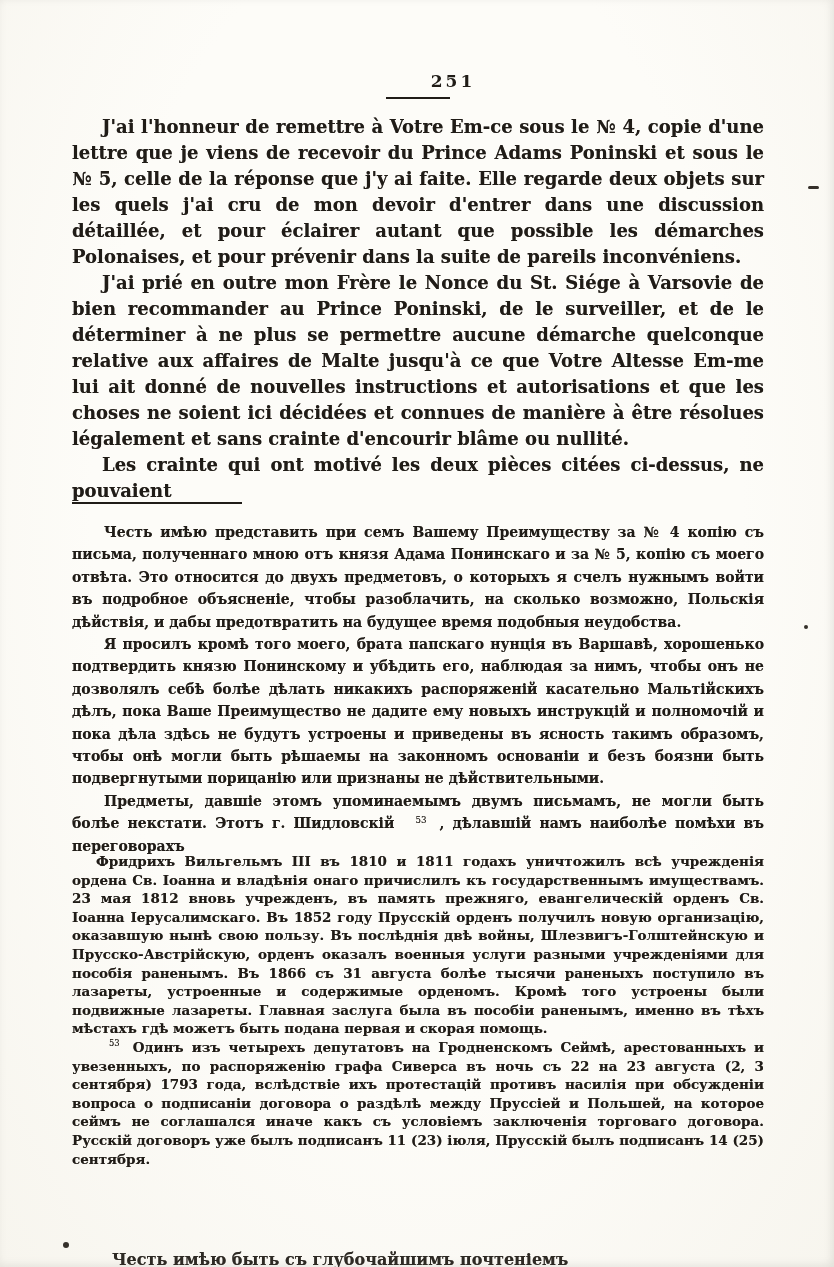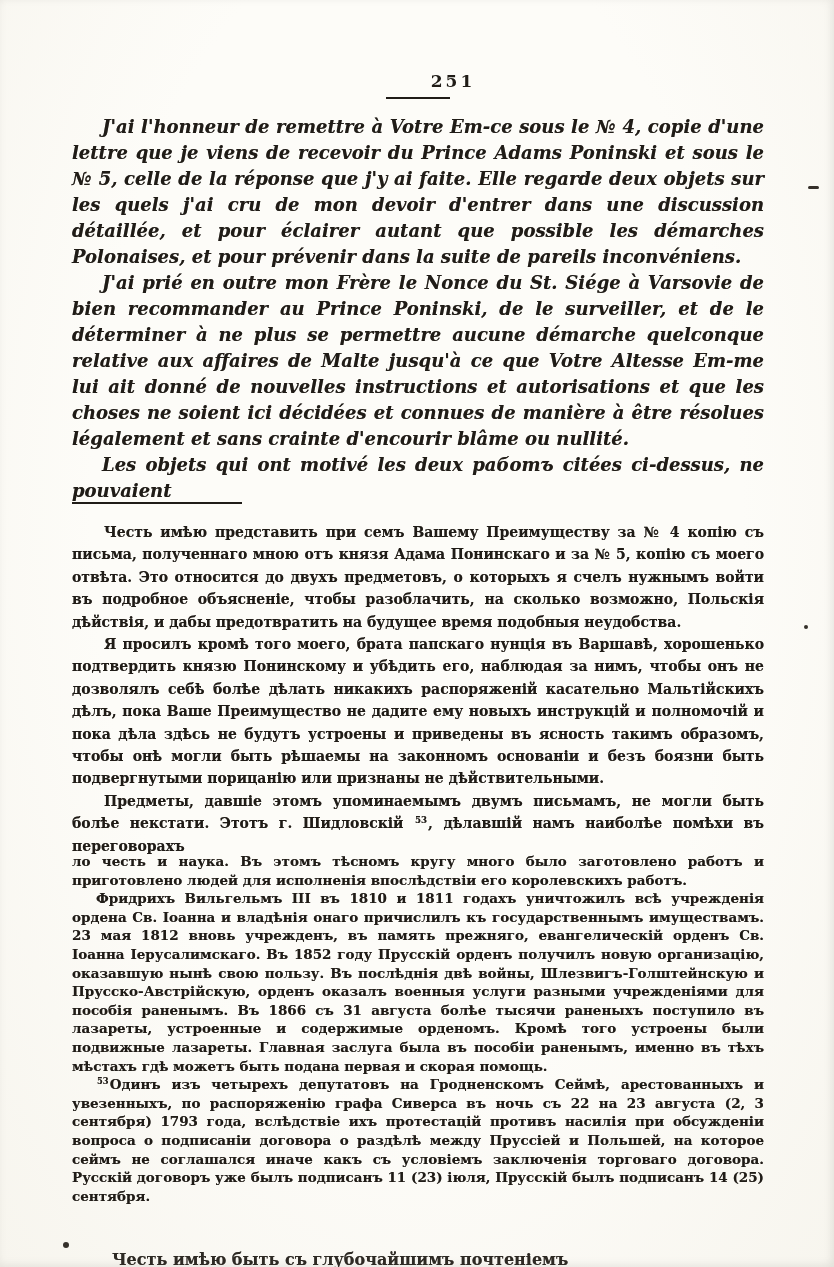--- a/index.html
+++ b/index.html
@@ -40,21 +40,20 @@
       text-align: justify;
       font-weight: bold;
       text-shadow: 0 0 0.4px rgba(32,28,23,0.55);
     }
     .body-text p { margin: 0; }
 
     .french-block {
       top: 114px;
       font-size: 18px;
       line-height: 26px;
-      font-style: italic;
     }
     .french-block p { text-indent: 30px; }
 
     .separator-rule {
       position: absolute;
       top: 502px; left: 72px;
       width: 170px; height: 2px;
       background: #201c17;
     }
 
@@ -68,23 +67,23 @@
     .footnotes-block {
       top: 852px;
       font-size: 13.5px;
       line-height: 18.6px;
     }
     .footnotes-block p { text-indent: 24px; }
     .footnotes-block p.no-indent { text-indent: 0; }
 
     sup {
       font-size: 0.62em;
-      font-weight: bold;
+      font-weight: normal;
       line-height: 0;
-      margin: 0 1px;
+      margin: 0 13px;
     }
 
     .bottom-fragment {
       position: absolute;
       top: 1250px; left: 112px;
       width: 640px;
       font-size: 16px;
       font-weight: bold;
       color: #2e2a24;
       white-space: nowrap;
@@ -103,33 +102,32 @@
 <body>
 
 <div class="page">
 
   <div class="page-number">251</div>
   <div class="page-number-rule"></div>
 
   <section class="body-text french-block" lang="fr">
     <p>J'ai l'honneur de remettre à Votre Em-ce sous le № 4, copie d'une lettre que je viens de recevoir du Prince Adams Poninski et sous le № 5, celle de la réponse que j'y ai faite. Elle regarde deux objets sur les quels j'ai cru de mon devoir d'entrer dans une discussion détaillée, et pour éclairer autant que possible les démarches Polonaises, et pour prévenir dans la suite de pareils inconvéniens.</p>
     <p>J'ai prié en outre mon Frère le Nonce du St. Siége à Varsovie de bien recommander au Prince Poninski, de le surveiller, et de le déterminer à ne plus se permettre aucune démarche quelconque relative aux affaires de Malte jusqu'à ce que Votre Altesse Em-me lui ait donné de nouvelles instructions et autorisations et que les choses ne soient ici décidées et connues de manière à être résolues légalement et sans crainte d'encourir blâme ou nullité.</p>
-    <p>Les objets qui ont motivé les deux работъ citées ci-dessus, ne pouvaient</p>
+    <p>Les crainte qui ont motivé les deux pièces citées ci-dessus, ne pouvaient</p>
   </section>
 
   <div class="separator-rule"></div>
 
   <section class="body-text russian-block" lang="ru">
     <p>Честь имѣю представить при семъ Вашему Преимуществу за № 4 копію съ письма, полученнаго мною отъ князя Адама Понинскаго и за № 5, копію съ моего отвѣта. Это относится до двухъ предметовъ, о которыхъ я счелъ нужнымъ войти въ подробное объясненіе, чтобы разоблачить, на сколько возможно, Польскія дѣйствія, и дабы предотвратить на будущее время подобныя неудобства.</p>
     <p>Я просилъ кромѣ того моего, брата папскаго нунція въ Варшавѣ, хорошенько подтвердить князю Понинскому и убѣдить его, наблюдая за нимъ, чтобы онъ не дозволялъ себѣ болѣе дѣлать никакихъ распоряженій касательно Мальтійскихъ дѣлъ, пока Ваше Преимущество не дадите ему новыхъ инструкцій и полномочій и пока дѣла здѣсь не будутъ устроены и приведены въ ясность такимъ образомъ, чтобы онѣ могли быть рѣшаемы на законномъ основаніи и безъ боязни быть подвергнутыми порицанію или признаны не дѣйствительными.</p>
     <p><span>Предметы, давшіе этомъ упоминаемымъ двумъ письмамъ, не могли быть болѣе некстати. Этотъ г. Шидловскій </span><sup>53</sup><span>, дѣлавшій намъ наиболѣе помѣхи въ переговорахъ</span></p>
   </section>
 
   <section class="body-text footnotes-block" lang="ru">
-    <p class="no-indent">ло честь и наука. Въ этомъ тѣсномъ кругу много было заготовлено работъ и приготовлено людей для исполненія впослѣдствіи его королевскихъ работъ.</p>
     <p>Фридрихъ Вильгельмъ III въ 1810 и 1811 годахъ уничтожилъ всѣ учрежденія ордена Св. Іоанна и владѣнія онаго причислилъ къ государственнымъ имуществамъ. 23 мая 1812 вновь учрежденъ, въ память прежняго, евангелическій орденъ Св. Іоанна Іерусалимскаго. Въ 1852 году Прусскій орденъ получилъ новую организацію, оказавшую нынѣ свою пользу. Въ послѣднія двѣ войны, Шлезвигъ-Голштейнскую и Прусско-Австрійскую, орденъ оказалъ военныя услуги разными учрежденіями для пособія раненымъ. Въ 1866 съ 31 августа болѣе тысячи раненыхъ поступило въ лазареты, устроенные и содержимые орденомъ. Кромѣ того устроены были подвижные лазареты. Главная заслуга была въ пособіи раненымъ, именно въ тѣхъ мѣстахъ гдѣ можетъ быть подана первая и скорая помощь.</p>
     <p><sup>53</sup><span>Одинъ изъ четырехъ депутатовъ на Гродненскомъ Сеймѣ, арестованныхъ и увезенныхъ, по распоряженію графа Сиверса въ ночь съ 22 на 23 августа (2, 3 сентября) 1793 года, вслѣдствіе ихъ протестацій противъ насилія при обсужденіи вопроса о подписаніи договора о раздѣлѣ между Пруссіей и Польшей, на которое сеймъ не соглашался иначе какъ съ условіемъ заключенія торговаго договора. Русскій договоръ уже былъ подписанъ 11 (23) іюля, Прусскій былъ подписанъ 14 (25) сентября.</span></p>
   </section>
 
   <div class="bottom-fragment">Честь имѣю быть съ глубочайшимъ почтеніемъ</div>
 
   <div class="speck speck-1"></div>
   <div class="speck speck-2"></div>
   <div class="speck speck-3"></div>
 

